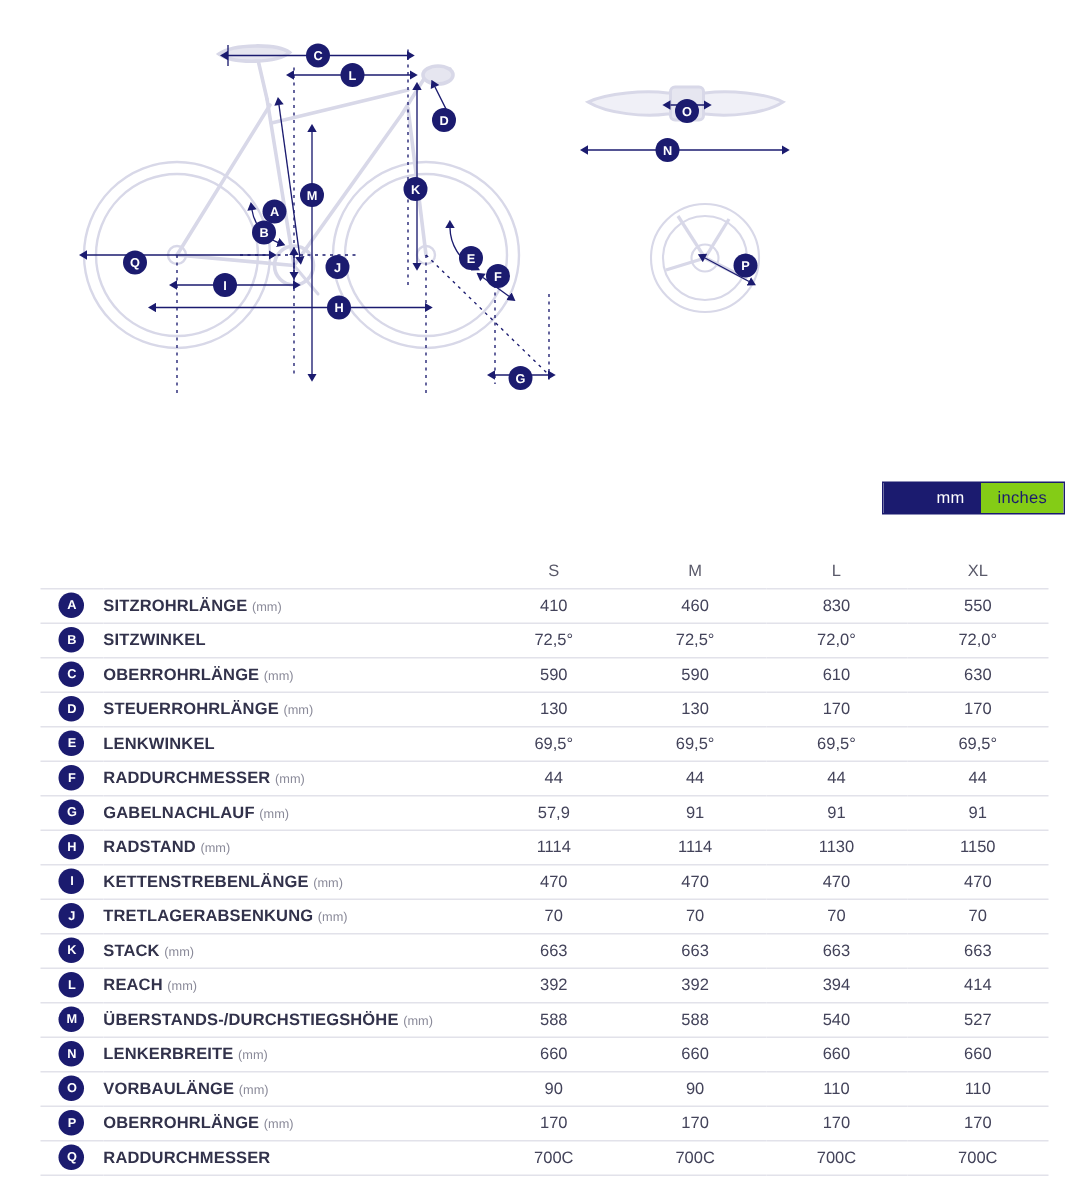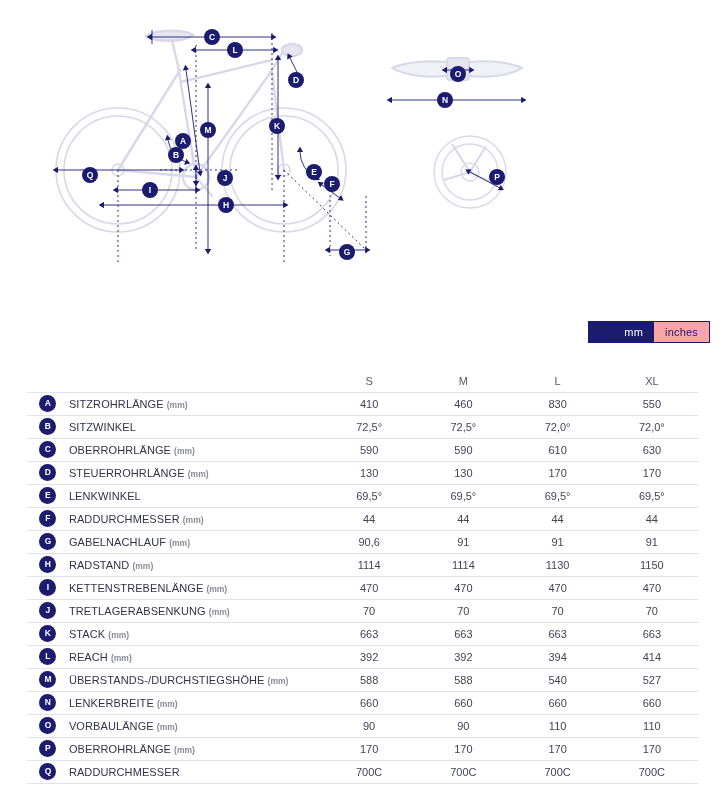--- a/index.html
+++ b/index.html
@@ -31,21 +31,21 @@
     display: flex;
     border: 1px solid #1b1b6f;
     height: 22px;
     font-size: 11px;
     overflow: hidden;
   }
   .unit-btn {
     display: flex; align-items: center; justify-content: center;
     padding: 0 11px;
     cursor: pointer;
-    background: #fca5a5;
+    background: #84cc16;
     color: #1b1b6f;
     letter-spacing: .2px;
   }
   .unit-btn.active {
     background: #1b1b6f;
     color: #ffffff;
     padding-left: 35px;
   }
 
   
@@ -83,27 +83,27 @@
     width: 17px; height: 17px;
     border-radius: 50%;
     background: #1b1b6f;
     color: #ffffff;
     font-size: 8.5px;
     font-weight: bold;
     line-height: 1;
   }
   .lbl {
     font-size: 11px;
-    font-weight: normal;
+    font-weight: bold;
     color: #32324b;
     letter-spacing: .1px;
   }
   .unit {
     font-size: 8.5px;
-    font-weight: bold;
+    font-weight: normal;
     color: #8a8a99;
   }
   .val {
     font-size: 11px;
     color: #43435a;
   }
 </style>
 </head>
 <body>
 
@@ -355,21 +355,21 @@
           <td class="col-badge"><span class="badge">F</span></td>
           <td class="col-label"><span class="lbl">RADDURCHMESSER</span> <span class="unit">(mm)</span></td>
           <td class="col-size val">44</td>
           <td class="col-size val">44</td>
           <td class="col-size val">44</td>
           <td class="col-size val">44</td>
         </tr>
         <tr>
           <td class="col-badge"><span class="badge">G</span></td>
           <td class="col-label"><span class="lbl">GABELNACHLAUF</span> <span class="unit">(mm)</span></td>
-          <td class="col-size val">90,6</td>
+          <td class="col-size val">57,9</td>
           <td class="col-size val">91</td>
           <td class="col-size val">91</td>
           <td class="col-size val">91</td>
         </tr>
         <tr>
           <td class="col-badge"><span class="badge">H</span></td>
           <td class="col-label"><span class="lbl">RADSTAND</span> <span class="unit">(mm)</span></td>
           <td class="col-size val">1114</td>
           <td class="col-size val">1114</td>
           <td class="col-size val">1130</td>

